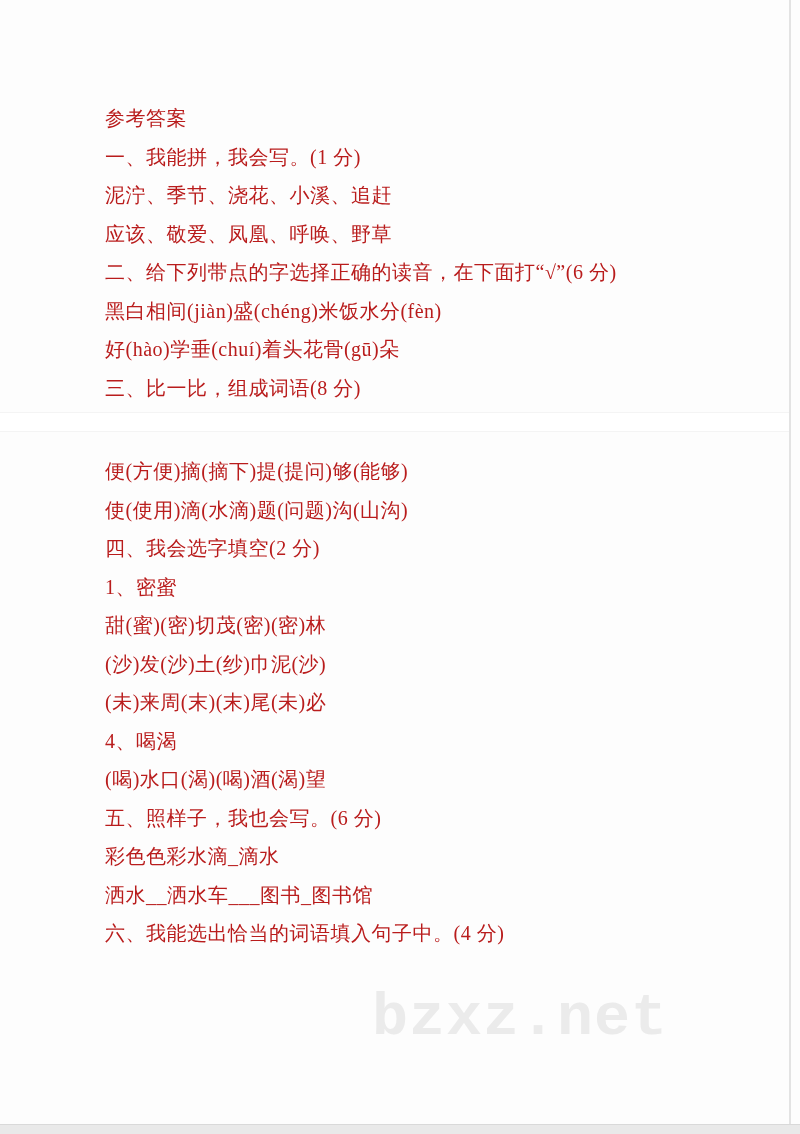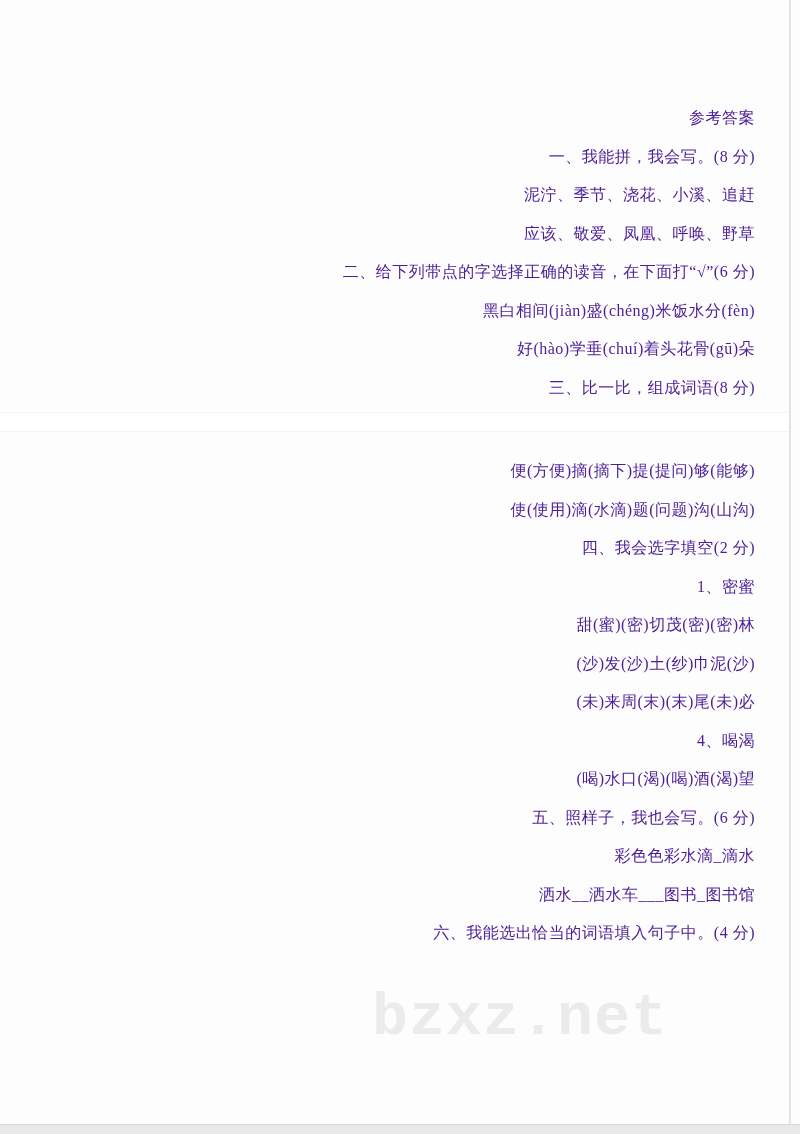--- a/index.html
+++ b/index.html
@@ -74,24 +74,23 @@
     user-select: none;
     white-space: nowrap;
     text-align: right;
   }
   .content {
     position: absolute;
     left: 105px;
     top: 99px;
     width: 650px;
     z-index: 2;
-    color: #4c1d95;
-    font-size: 16px;
+    color: #b91c1c;
+    font-size: 20px;
     letter-spacing: 0.5px;
-    text-align: right;
   }
   .line {
     margin: 0;
     padding: 0;
     height: 38.5px;
     line-height: 38.5px;
     white-space: nowrap;
   }
   .seam-spacer {
     height: 45px;
@@ -100,21 +99,21 @@
 </head>
 <body>
 
 <div class="viewer">
   <div class="page">
 
     <div class="watermark">bzxz.net</div>
 
     <div class="content">
       <p class="line">参考答案</p>
-      <p class="line">一、我能拼，我会写。(8 分)</p>
+      <p class="line">一、我能拼，我会写。(1 分)</p>
       <p class="line">泥泞、季节、浇花、小溪、追赶</p>
       <p class="line">应该、敬爱、凤凰、呼唤、野草</p>
       <p class="line">二、给下列带点的字选择正确的读音，在下面打“√”(6 分)</p>
       <p class="line">黑白相间(jiàn)盛(chéng)米饭水分(fèn)</p>
       <p class="line">好(hào)学垂(chuí)着头花骨(gū)朵</p>
       <p class="line">三、比一比，组成词语(8 分)</p>
 
       <div class="seam-spacer"></div>
 
       <p class="line">便(方便)摘(摘下)提(提问)够(能够)</p>

